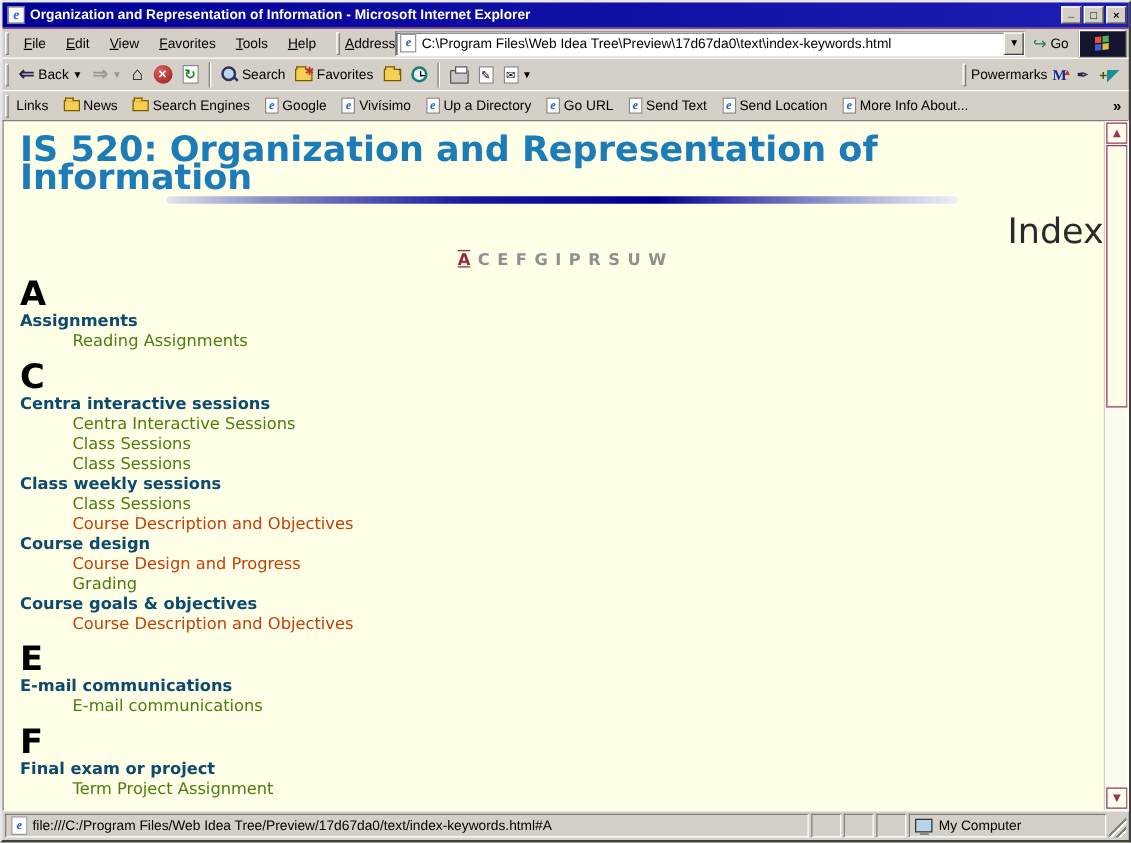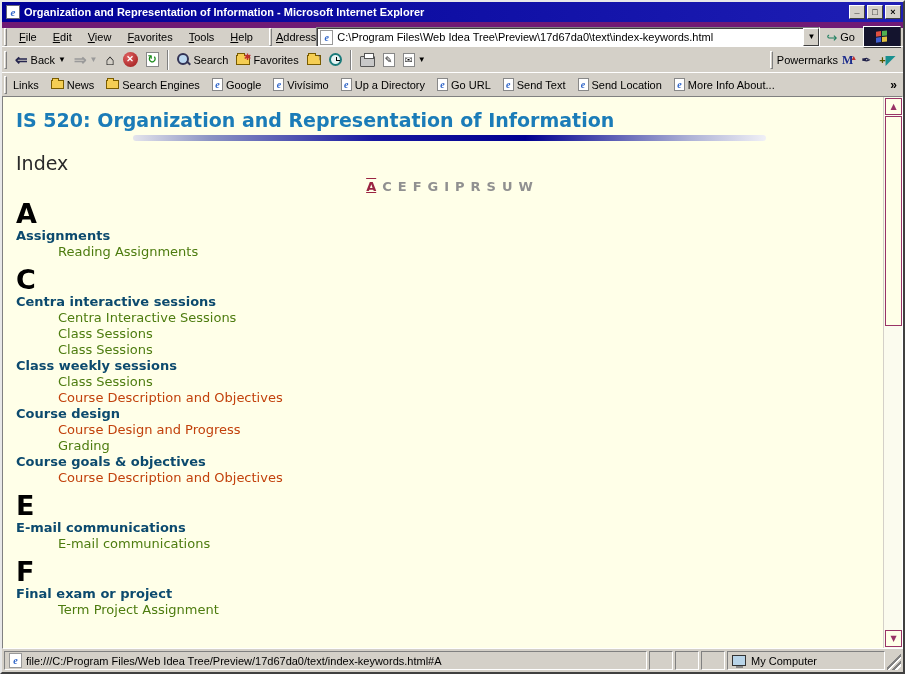--- a/index.html
+++ b/index.html
@@ -18,21 +18,21 @@
   .winbtn { width:16px; height:14px; background:#D4D0C8; border:1px solid;
             border-color:#FFF #404040 #404040 #FFF; margin-left:2px;
             font:bold 9px/12px "Liberation Sans",sans-serif; text-align:center; }
   .winbtn.min { line-height:8px; }
 
   
   .grip { width:3px; height:18px; border:1px solid; border-color:#FFF #808080 #808080 #FFF; margin:0 4px 0 2px; flex:0 0 3px; }
   .vsep { width:2px; height:20px; border-left:1px solid #808080; border-right:1px solid #FFF; margin:0 4px; }
 
   
-  .menurow { height:24px; display:flex; align-items:center; flex:0 0 24px; border-top:6px solid #701a75; }
+  .menurow { height:24px; display:flex; align-items:center; flex:0 0 24px; border-top:1px solid #701a75; }
   .menu-item { display:inline-block; padding:3px 8px; }
   .menu-item::first-letter { text-decoration:underline; }
   .addr-label { margin-right:0; }
   .addr-label::first-letter { text-decoration:underline; }
   .addr-combo { flex:1; display:flex; align-items:center; height:20px; background:#fff;
                 border:1px solid; border-color:#808080 #FFF #FFF #808080; box-shadow:inset 1px 1px 0 #404040; }
   .addr-icon { width:13px; height:15px; background:#fff; border:1px solid #999; color:#2E64C8;
                font:bold 10px/13px "Liberation Serif",serif; text-align:center; font-style:italic; margin:0 4px 0 3px; flex:0 0 13px;}
   .addr-input { flex:1; border:0; outline:0; font:11px "Liberation Sans",sans-serif; background:#fff; height:16px; }
   .drop-btn { width:16px; height:18px; background:#D4D0C8; border:1px solid;
@@ -82,25 +82,25 @@
   .ic.folder { width:13px; height:9px; background:#F5CE54; border:1px solid #7A5C00; position:relative; }
   .ic.folder::before { content:""; position:absolute; top:-3px; left:0; width:5px; height:2px; background:#F5CE54; border:1px solid #7A5C00; border-bottom:0;}
   .ic.iepage { width:11px; height:13px; background:#fff; border:1px solid #888; color:#2E64C8;
                font:bold 10px/12px "Liberation Serif",serif; font-style:italic; text-align:center; display:inline-block;}
   .chev { margin-left:auto; padding:0 6px; font-weight:bold; font-size:12px; }
 
   
   .content { flex:1; background:#FFFFE8; border:1px solid; border-color:#808080 #FFF #FFF #808080;
              position:relative; overflow:hidden; font-family:"DejaVu Sans",sans-serif; }
   .page-inner { position:absolute; inset:0 19px 0 0; overflow:hidden; padding:12px 0 0 13px; }
-  h1.page-heading { font-size:19px; line-height:22px; font-weight:bold; color:#1B7CB8; margin-bottom:4px;
+  h1.page-heading { font-size:28px; line-height:22px; font-weight:bold; color:#1B7CB8; margin-bottom:4px;
                     font-family:"DejaVu Sans",sans-serif; }
   .grad-rule { height:6px; width:73%; margin:2px auto 8px; border-radius:3px;
                background:linear-gradient(90deg,#E4E4EC 0%,#8C94C4 12%,#1818A0 38%,#000090 62%,#AEB2D6 88%,#F0F0F6 100%); }
-  .index-title { text-align:left; font-size:19px; line-height:28px; color:#2A2A2A; }
+  .index-title { text-align:right; font-size:28px; line-height:28px; color:#2A2A2A; }
   .letter-nav { text-align:center; font-size:13px; font-weight:bold; color:#909090; margin:2px 0 4px; }
   .letter-link { margin:0 3px; }
   .letter-link.current { color:#9A2442; text-decoration:underline overline; }
   .sec-letter { font-size:27px; line-height:28px; font-weight:bold; color:#000; margin-top:6px; }
   .term { font-size:13px; line-height:16px; font-weight:bold; color:#0c4a6e; }
   .term-link { font-size:13px; line-height:16px; padding-left:42px; }
   .term-link.unvisited { color:#4d7c0f; }
   .term-link.visited { color:#c2410c; }
 
   

